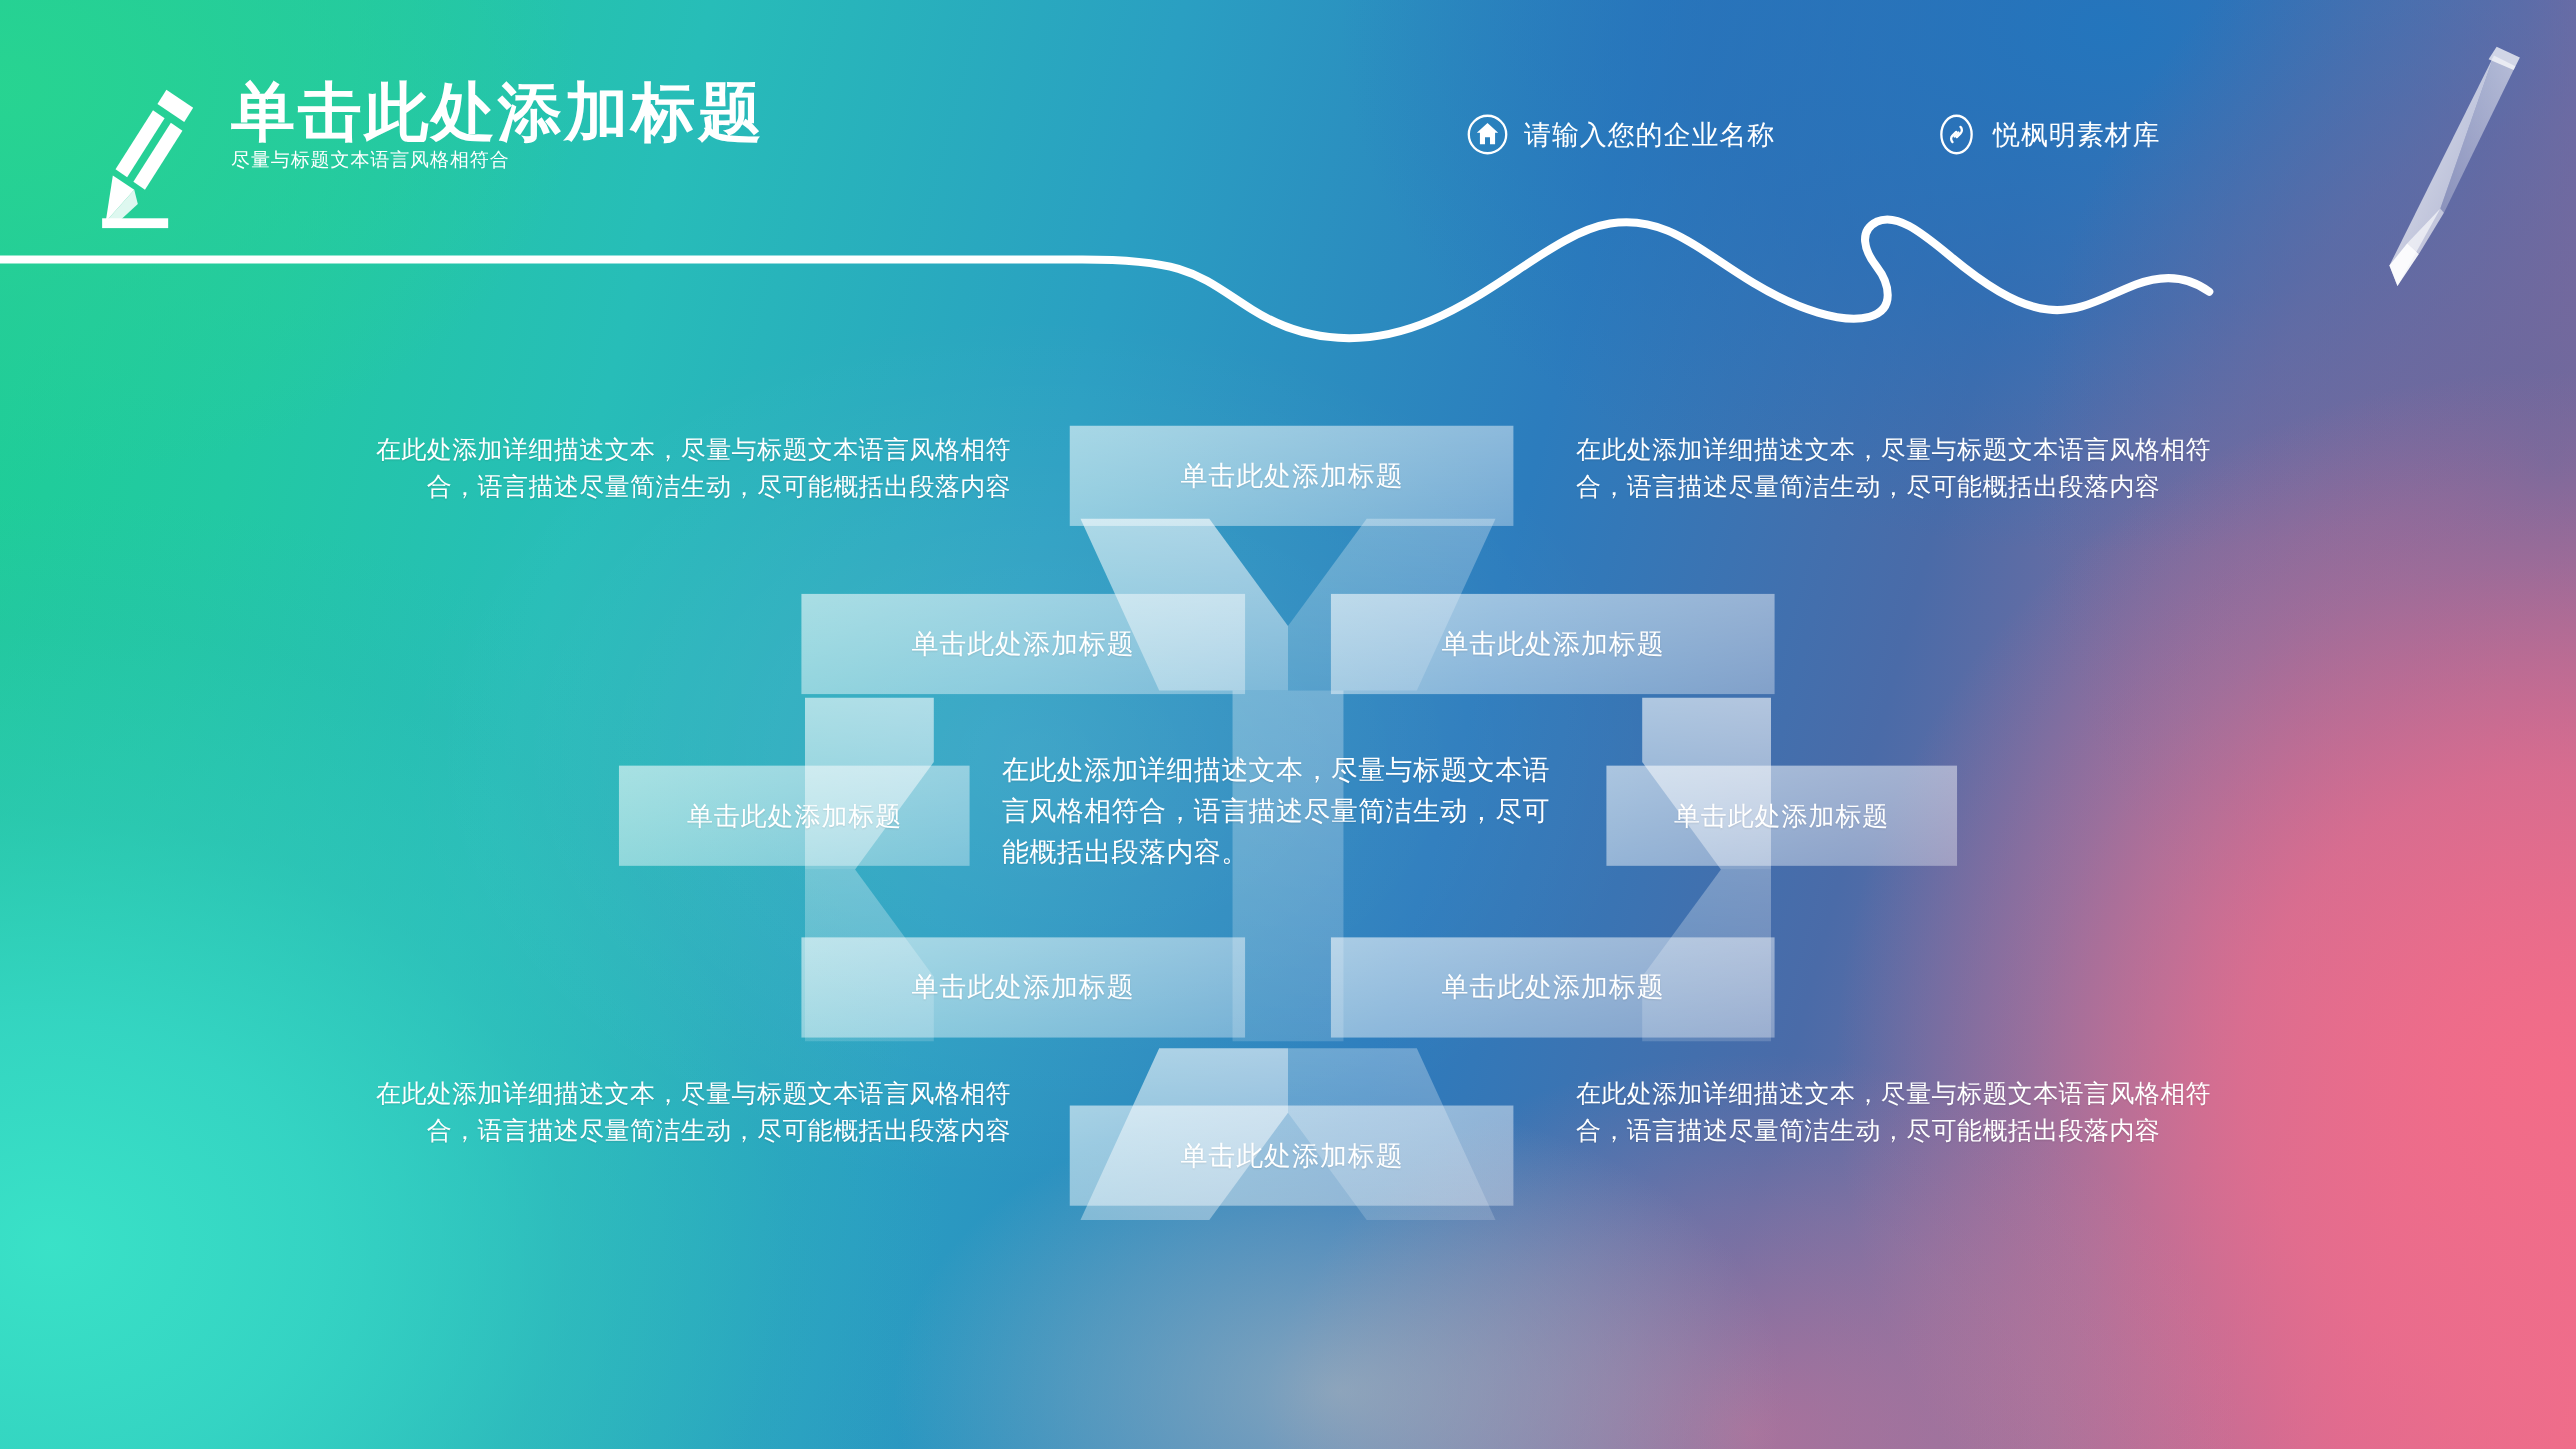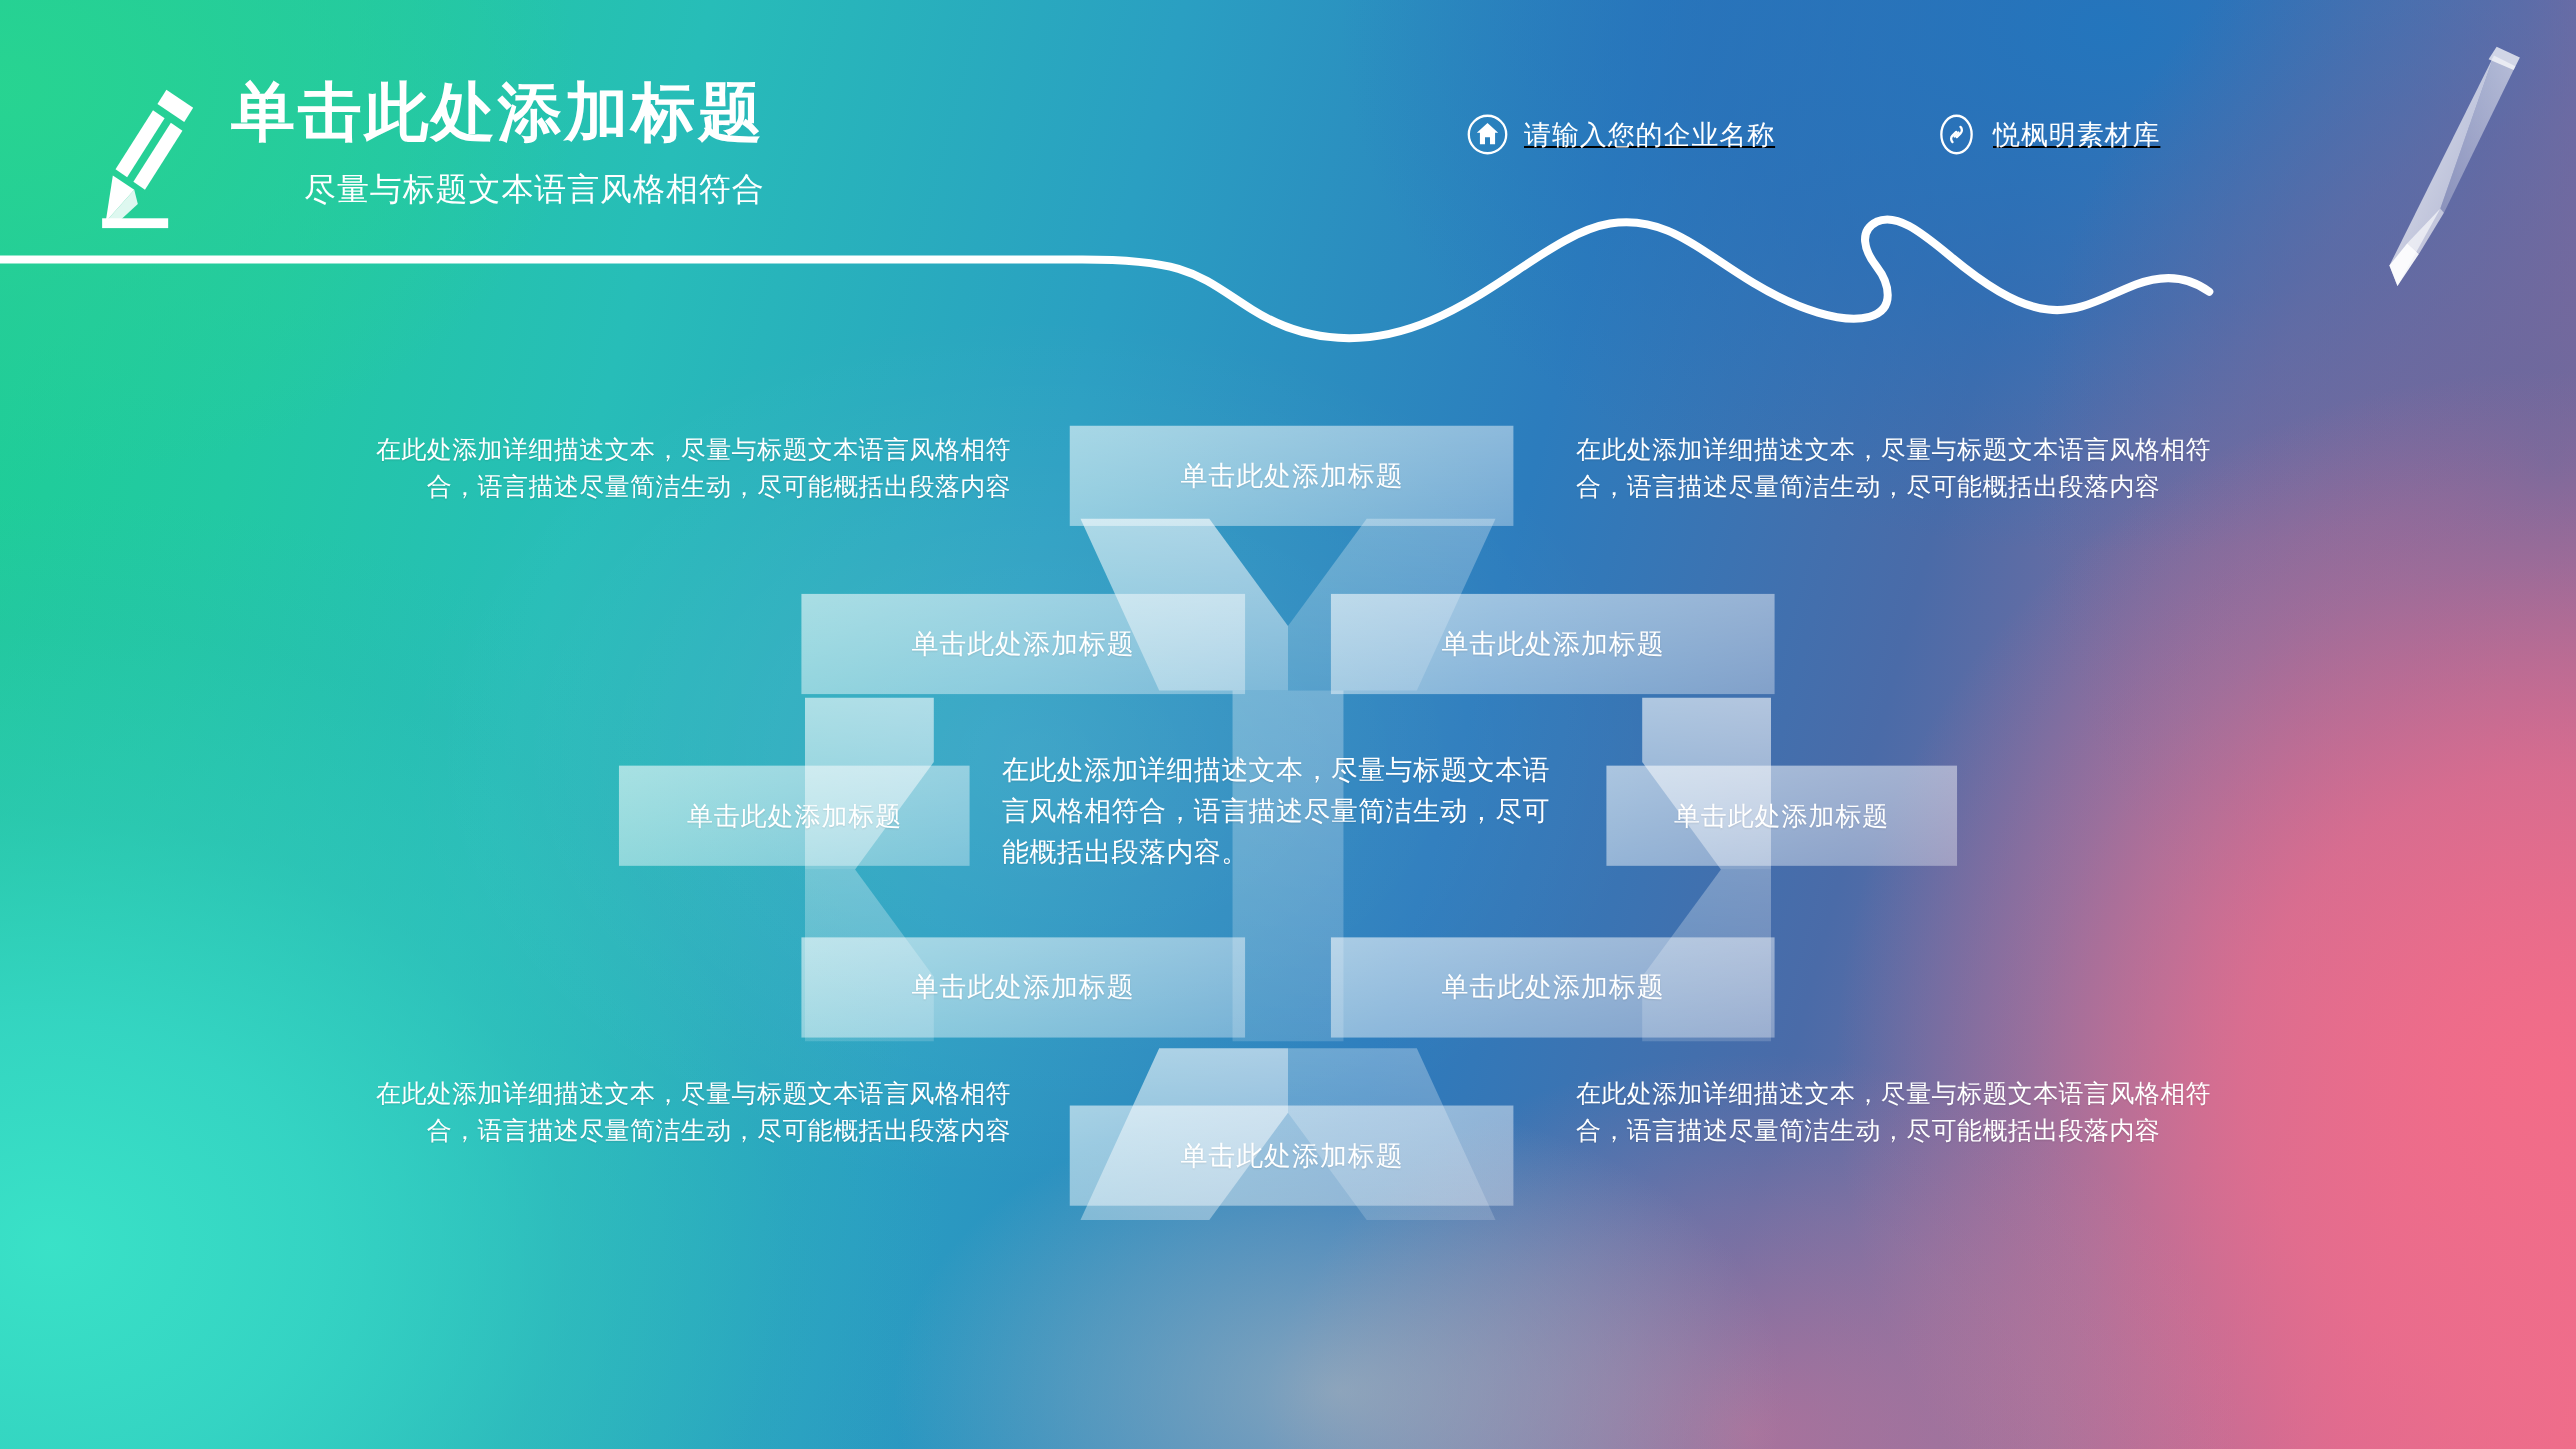--- a/index.html
+++ b/index.html
@@ -58,26 +58,26 @@
   #header { position:absolute; left:0; top:0; width:2576px; height:304px; z-index:5; }
 
   .pencil-logo { position:absolute; left:100px; top:88px; width:106px; height:141px; }
 
   .title-block { position:absolute; left:231px; top:79px; }
   .slide-title {
     font-size:64px; font-weight:bold; color:#ffffff;
     letter-spacing:2.7px; line-height:1.04; white-space:nowrap;
   }
   .slide-subtitle {
-    font-size:32px; color:#ffffff; letter-spacing:0.9px;
-    margin-top:22px; white-space:nowrap;text-align:right;
+    font-size:19px; color:#ffffff; letter-spacing:0.9px;
+    margin-top:1px; white-space:nowrap;
   }
 
   .hdr-right { position:absolute; top:114px; display:flex; align-items:center; }
-  .hdr-item { display:flex; align-items:center;text-decoration:underline; }
+  .hdr-item { display:flex; align-items:center; }
   .hdr-ico { width:41px; height:41px; flex:0 0 auto; }
   .hdr-label {
     font-size:27px; color:#ffffff; margin-left:16px;
     white-space:nowrap; letter-spacing:0.9px;
   }
   #hdr-company { left:1467px; }
   #hdr-source  { left:1936px;text-align:center; }
 
   .wave-line { position:absolute; left:0; top:125px; width:2576px; height:233px; }
   .corner-pencil { position:absolute; left:2301px; top:18px; width:268px; height:295px; }

